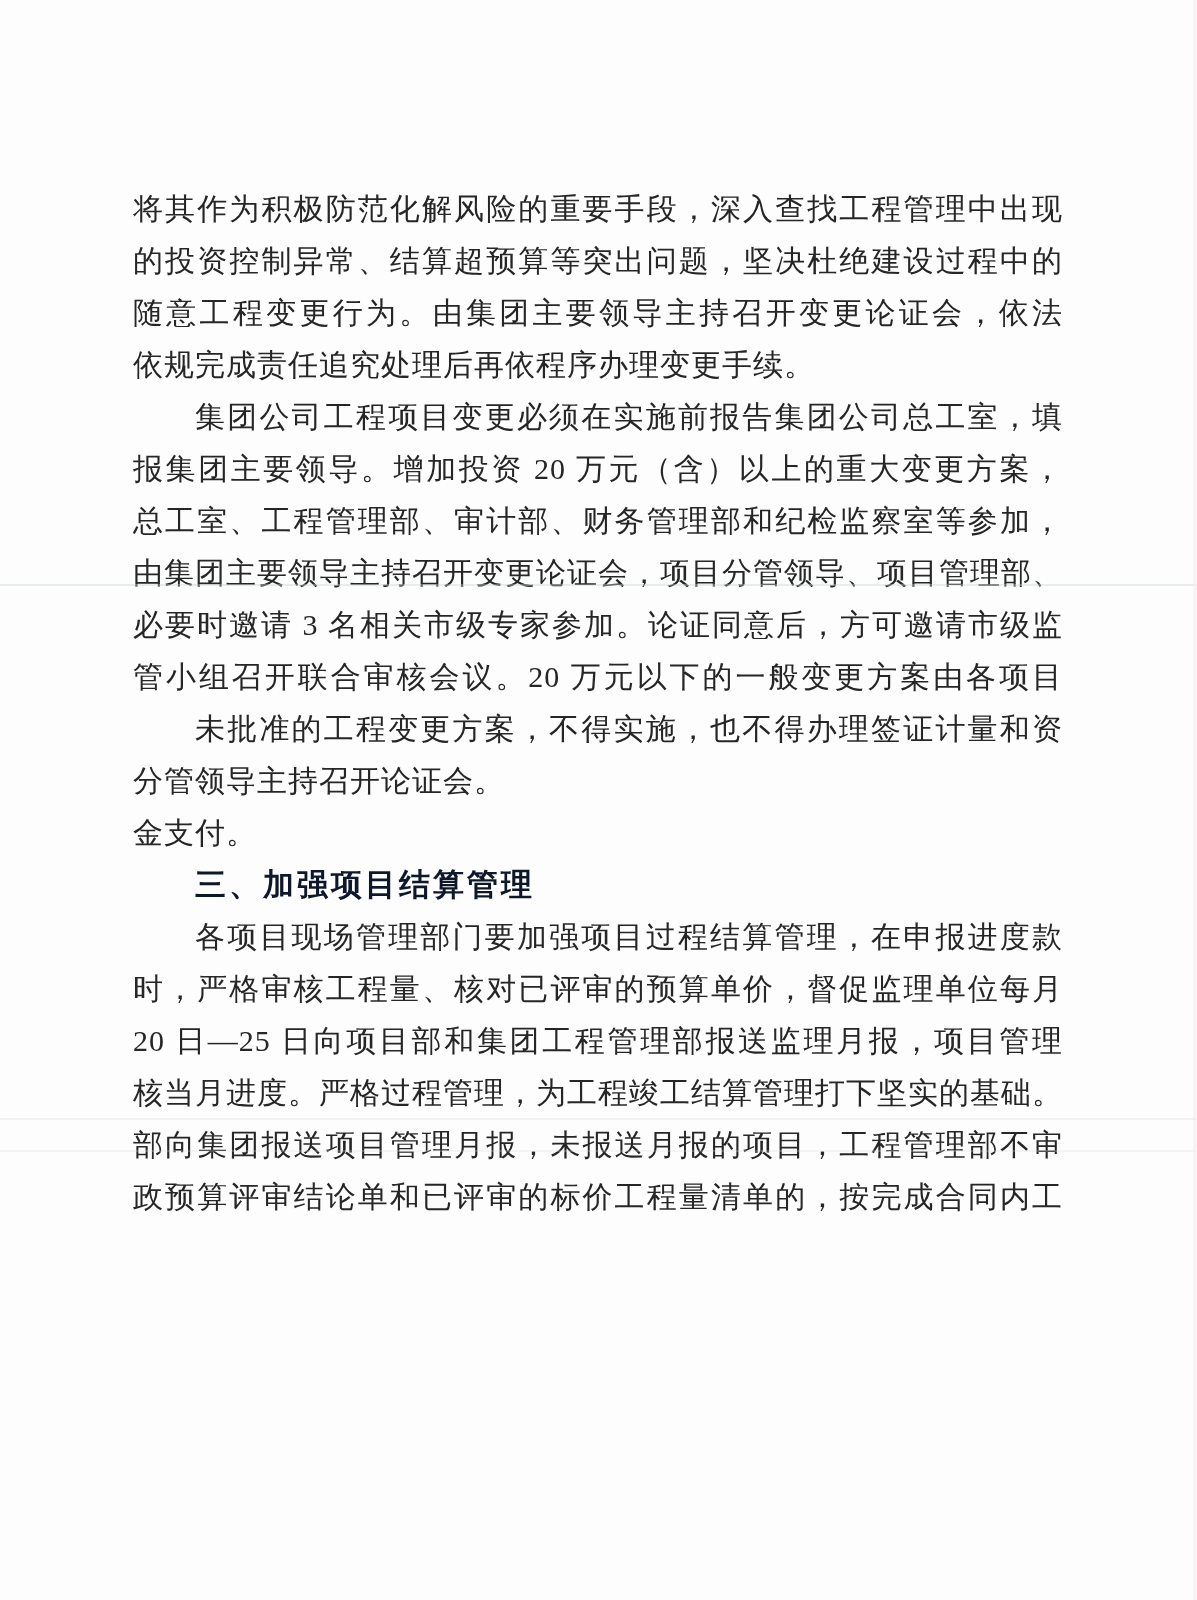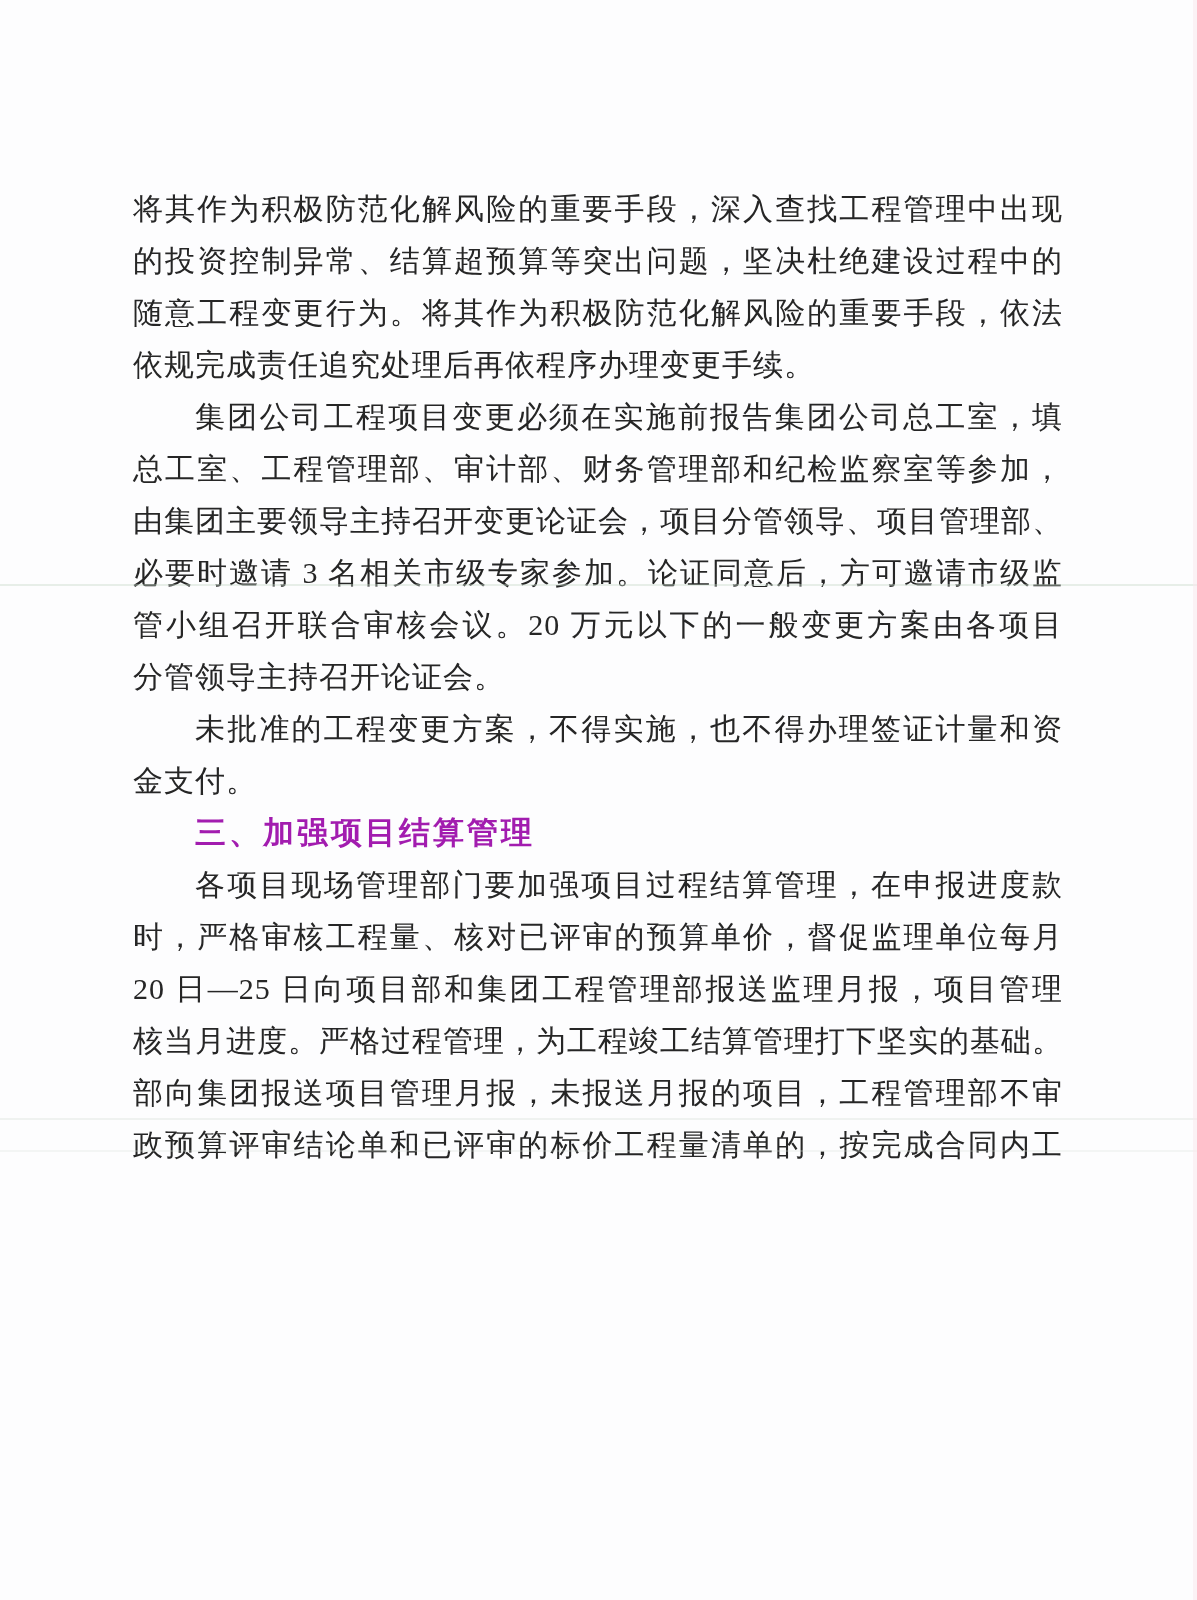--- a/index.html
+++ b/index.html
@@ -38,21 +38,21 @@
   .line.fill {
     text-align-last: justify;
   }
   .line.indent {
     text-indent: 62px;
   }
   .line.heading {
     font-family: "Liberation Sans", sans-serif;
     font-weight: bold;
     font-size: 31px;
-    color: #a21caf;
+    color: #0f172a;
     letter-spacing: 3px;
   }
   .scan-line {
     position: absolute;
     left: 0;
     width: 100%;
     pointer-events: none;
   }
   .scan-line.a { top: 584px;  height: 2px; background: rgba(198,214,201,0.40); }
   .scan-line.b { top: 1118px; height: 2px; background: rgba(210,220,210,0.30); }
@@ -67,29 +67,30 @@
     pointer-events: none;
   }
 </style>
 </head>
 <body>
 
 <div class="page">
   <div class="text-block" id="text-block">
       <div class="line fill">将其作为积极防范化解风险的重要手段，深入查找工程管理中出现</div>
       <div class="line fill">的投资控制异常、结算超预算等突出问题，坚决杜绝建设过程中的</div>
-      <div class="line fill">随意工程变更行为。将其作为积极防范化解风险的重要手段，依法</div>
+      <div class="line fill">随意工程变更行为。由集团主要领导主持召开变更论证会，依法</div>
       <div class="line">依规完成责任追究处理后再依程序办理变更手续。</div>
       <div class="line fill indent">集团公司工程项目变更必须在实施前报告集团公司总工室，填</div>
+      <div class="line fill">报集团主要领导。增加投资 20 万元（含）以上的重大变更方案，</div>
       <div class="line fill">总工室、工程管理部、审计部、财务管理部和纪检监察室等参加，</div>
       <div class="line fill">由集团主要领导主持召开变更论证会，项目分管领导、项目管理部、</div>
       <div class="line fill">必要时邀请 3 名相关市级专家参加。论证同意后，方可邀请市级监</div>
       <div class="line fill">管小组召开联合审核会议。20 万元以下的一般变更方案由各项目</div>
+      <div class="line fill indent">未批准的工程变更方案，不得实施，也不得办理签证计量和资</div>
       <div class="line">分管领导主持召开论证会。</div>
-      <div class="line fill indent">未批准的工程变更方案，不得实施，也不得办理签证计量和资</div>
       <div class="line">金支付。</div>
       <div class="line indent heading">三、加强项目结算管理</div>
       <div class="line fill indent">各项目现场管理部门要加强项目过程结算管理，在申报进度款</div>
       <div class="line fill">时，严格审核工程量、核对已评审的预算单价，督促监理单位每月</div>
       <div class="line fill">20 日—25 日向项目部和集团工程管理部报送监理月报，项目管理</div>
       <div class="line fill">核当月进度。严格过程管理，为工程竣工结算管理打下坚实的基础。</div>
       <div class="line fill">部向集团报送项目管理月报，未报送月报的项目，工程管理部不审</div>
       <div class="line fill">政预算评审结论单和已评审的标价工程量清单的，按完成合同内工</div>
     </div>
   <div class="scan-line a"></div>

